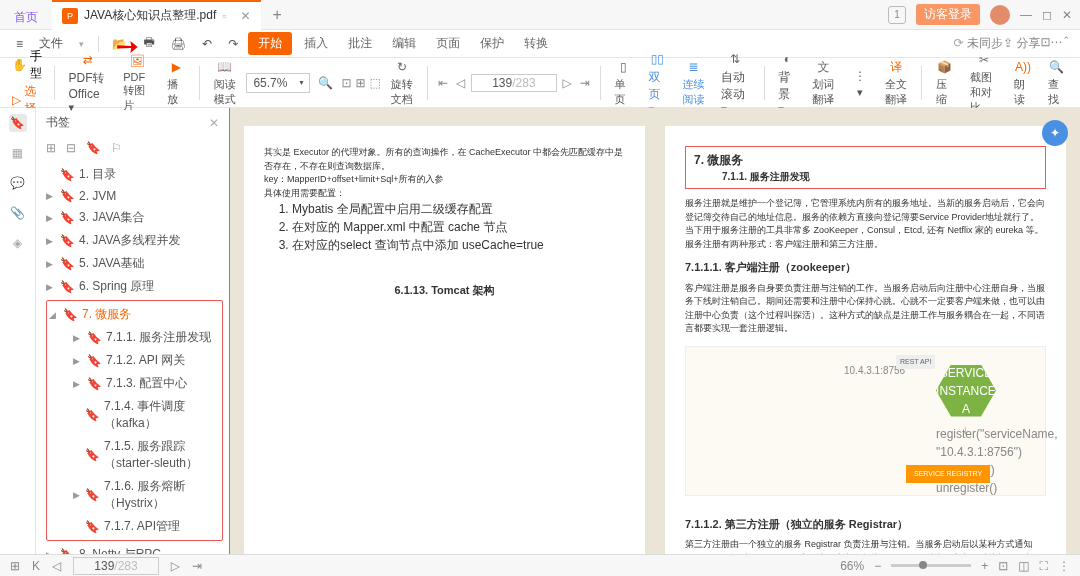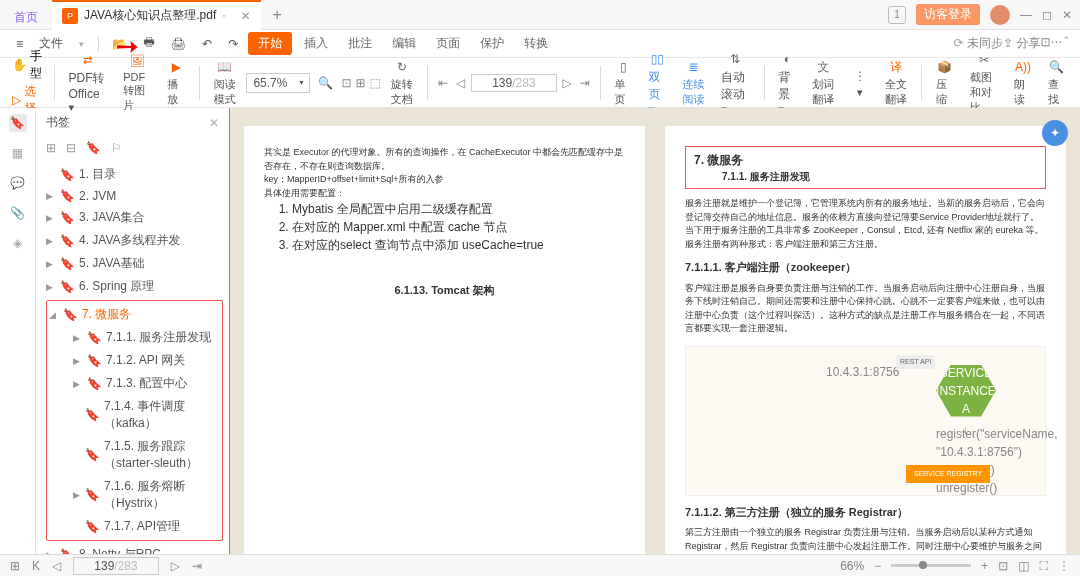--- a/index.html
+++ b/index.html
@@ -47,21 +47,21 @@
 .content{flex:1;background:#ebe5d8;display:flex;gap:20px;padding:18px 14px 0 14px;overflow:hidden;position:relative}
 .page{background:#fff;width:410px;height:440px;padding:20px 20px;font-size:10px;color:#333;line-height:1.5}
 .page h4{font-size:11px;font-weight:bold;margin:6px 0}
 .page .small{font-size:9px;color:#333}
 .right-page .title-box{border:1px solid #e55;padding:4px 8px;margin-bottom:8px}
 .right-page .title-box .t7{font-weight:bold;font-size:12px}
 .right-page .sub-t{font-size:10px;font-weight:bold;margin-left:28px}
 .diagram{background:#fdf9f3;border:1px solid #eee;margin-top:10px;height:150px;position:relative}
 .hex{position:absolute;left:250px;top:18px;width:60px;height:52px;background:#7CB342;clip-path:polygon(25% 0,75% 0,100% 50%,75% 100%,25% 100%,0 50%);display:flex;flex-direction:column;align-items:center;justify-content:center;color:#fff;font-size:7px;text-align:center}
 .rest-lbl{position:absolute;left:210px;top:8px;background:#eee;padding:2px 4px;font-size:7px;color:#666;border-radius:2px}
-.ip-lbl{position:absolute;left:140px;top:16px;font-size:12px;color:#888}
+.ip-lbl{position:absolute;left:158px;top:16px;font-size:10px;color:#888}
 .reg-lbl{position:absolute;left:250px;top:78px;font-size:7px;color:#888}
 .svc-reg{position:absolute;left:220px;top:118px;background:#FF9500;color:#fff;font-size:7px;padding:4px 8px}
 .arrow-down{position:absolute;left:276px;top:74px;color:#7CB342}
 .fab{position:absolute;right:12px;top:12px;width:26px;height:26px;background:#4A90E2;border-radius:50%;color:#fff;display:flex;align-items:center;justify-content:center}
 .statusbar{position:absolute;bottom:0;left:0;right:0;height:22px;background:#f7f7f7;border-top:1px solid #ddd;display:flex;align-items:center;padding:0 10px;gap:12px;color:#888;font-size:11px}
 .statusbar .right{margin-left:auto;display:flex;gap:10px;align-items:center}
 .red-arrow{position:absolute;left:115px;top:30px;color:#e00;font-size:28px;transform:rotate(-45deg);pointer-events:none;z-index:10}
 </style>
 </head>
 <body>
@@ -278,21 +278,21 @@
         <div class="ip-lbl">10.4.3.1:8756</div>
         <div class="rest-lbl">REST API</div>
         <div class="hex">
             <div>SERVICE</div>
             <div>INSTANCE A</div>
           </div>
         <div class="reg-lbl"><span>register("serviceName, "10.4.3.1:8756")</span><br><span>heartbeat()</span><br><span>unregister()</span></div>
         <div class="arrow-down">↓</div>
         <div class="svc-reg">SERVICE REGISTRY</div>
       </div>
-      <h4 style="margin-top:8px">7.1.1.2.    第三方注册（独立的服务 Registrar）</h4>
+      <h4 style="margin-top:20px">7.1.1.2.    第三方注册（独立的服务 Registrar）</h4>
       <div class="small">第三方注册由一个独立的服务 Registrar 负责注册与注销。当服务启动后以某种方式通知Registrar，然后 Registrar 负责向注册中心发起注册工作。同时注册中心要维护与服务之间的心跳，当服务不可用时，向注册中心注销服务。这种方式的缺点是 Registrar 必须是一个高可用的系统，否则注册工作没法进展。</div>
     </div>
   </div>
 </div>
 
 <div class="statusbar">
   <span>⊞</span>
   <span>K</span>
   <span>◁</span>
   <span class="page-box"><span>139</span><span class="tot">/283</span></span>

